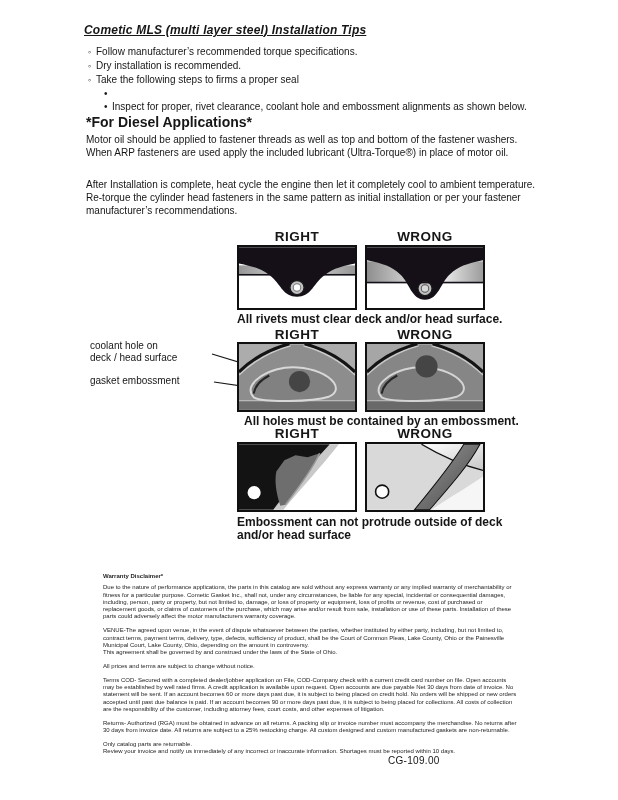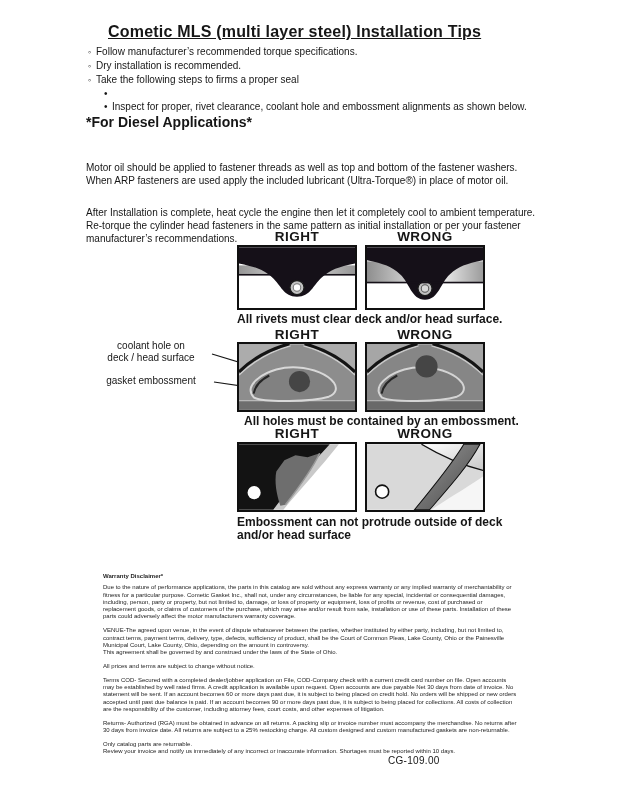--- a/index.html
+++ b/index.html
@@ -1,41 +1,41 @@
 <!DOCTYPE html>
 <html><head>
 <meta charset="utf-8">
 <style>
   html,body{margin:0;padding:0;background:#ffffff;}
   .page{position:relative;width:618px;height:800px;background:#ffffff;overflow:hidden;
         font-family:"Liberation Sans",sans-serif;color:#161616;}
 
-  .title{position:absolute;left:108px;top:23px;font-size:16px;font-weight:bold;
-         text-decoration:underline;letter-spacing:.2px;}
+  .title{position:absolute;left:84px;top:23px;font-size:12px;font-weight:bold;
+         text-decoration:underline;letter-spacing:.2px;font-style:italic;}
 
   .tips{position:absolute;left:88px;top:45px;font-size:10px;line-height:13px;}
   .tip-line{display:flex;align-items:baseline;}
   .tip-line .bullet{width:8px;flex:0 0 8px;font-size:9px;}
   .sub{margin-left:16px;}
   .sub .bullet{font-size:10px;}
 
   .diesel-h{position:absolute;left:86px;top:114px;font-size:14px;font-weight:bold;}
-  .para{position:absolute;left:86px;width:452px;font-size:10px;line-height:13px;margin-top:28px;}
+  .para{position:absolute;left:86px;width:452px;font-size:10px;line-height:13px;}
   .p1{top:133px;}
   .p2{top:178px;}
   .note{top:212px;}
 
   .figlabel{position:absolute;width:120px;text-align:center;font-size:13.5px;
             font-weight:bold;letter-spacing:.5px;}
   .fig{position:absolute;width:120px;border:2.5px solid #101010;box-sizing:border-box;background:#fff;}
   .fig svg{display:block;width:100%;height:100%;}
   .figcap{position:absolute;left:237px;font-size:12px;font-weight:bold;line-height:12.5px;}
   .prelines{white-space:pre-line;}
 
-  .ann{position:absolute;left:90px;width:122px;text-align:center;font-size:10px;line-height:12px;}
+  .ann{position:absolute;left:90px;width:122px;text-align:left;font-size:10px;line-height:12px;}
   .leader{position:absolute;left:210px;top:348px;width:92px;height:46px;}
 
   .legal{position:absolute;left:103px;top:573px;width:414px;font-size:6px;line-height:7.3px;color:#242424;}
   .legal .lh{font-weight:bold;margin:0 0 4px 0;}
   .legal p{margin:0 0 6.5px 0;white-space:pre-line;}
 
   .pageno{position:absolute;left:388px;top:755px;font-size:10px;letter-spacing:.3px;}
 </style>
 </head>
 <body>

